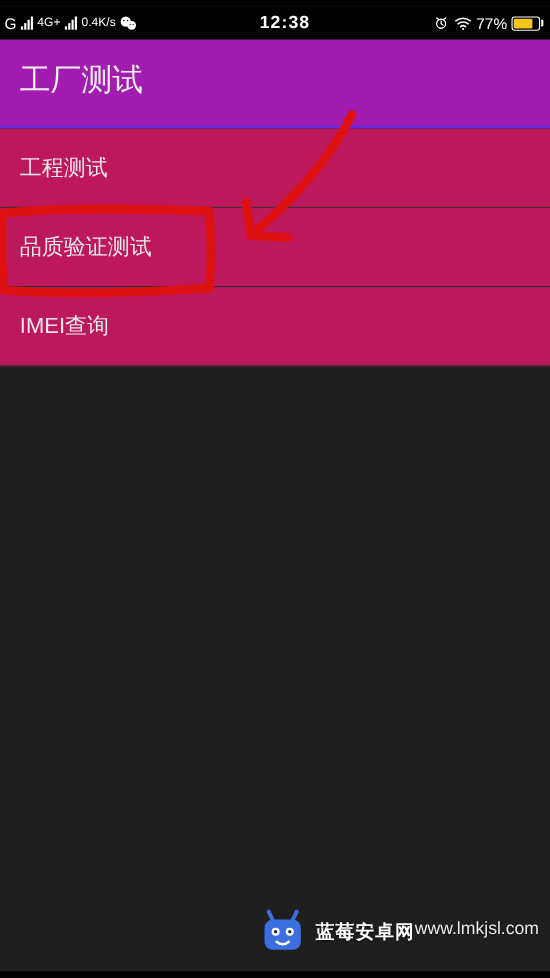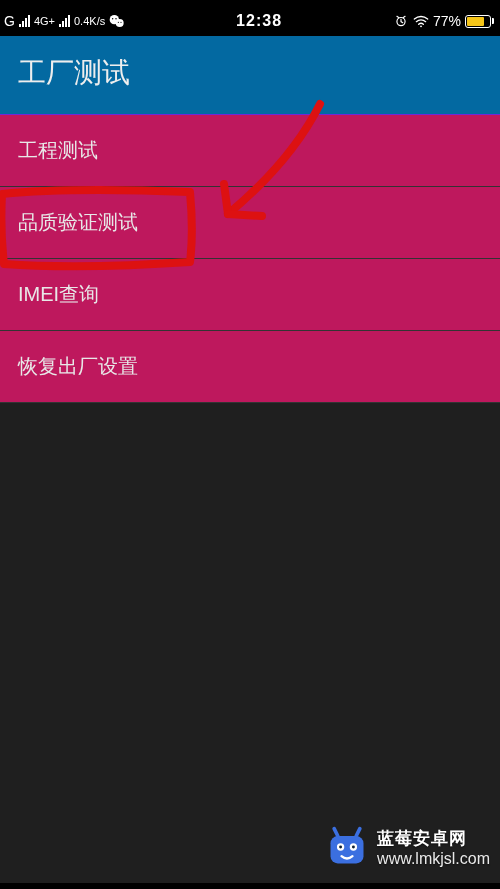--- a/index.html
+++ b/index.html
@@ -82,22 +82,22 @@
     .battery-cap {
       width: 2px; height: 6px;
       background: #fff;
       border-radius: 0 1px 1px 0;
       margin-left: -1px;
     }
 
     
     .app-header {
       padding: 18px 18px 22px 18px;
-      background: #0369a1;
-      border-bottom: 1px solid #6d28d9;
+      background: #a21caf;
+      border-bottom: 3px solid #6d28d9;
     }
     .app-header .title {
       font-size: 28px;
       font-weight: 400;
       color: #eee;
     }
 
     
     .menu-list {
       background: #222;
@@ -136,21 +136,21 @@
       bottom: 14px;
       display: flex;
       align-items: center;
       gap: 8px;
       pointer-events: none;
     }
     .wm-mascot {
       width: 44px; height: 44px;
     }
     .wm-text {
-      display: flex; flex-direction: column;
+      display: flex; flex-direction: row;
       color: #fff;
       text-shadow: 0 1px 2px rgba(0,0,0,.6);
     }
     .wm-title { font-size: 17px; font-weight: 600; letter-spacing: 1px; }
     .wm-url { font-size: 16px; opacity: .9; }
   </style>
 </head>
 <body>
 
 <div class="letterbox top"></div>
@@ -214,23 +214,20 @@
   <div class="menu-list">
     <div class="menu-item">
       <span>工程测试</span>
     </div>
     <div class="menu-item">
       <span>品质验证测试</span>
     </div>
     <div class="menu-item">
       <span>IMEI查询</span>
     </div>
-    <div class="menu-item">
-      <span>恢复出厂设置</span>
-    </div>
   </div>
 
   <div class="annotation">
     <svg viewBox="0 0 350 180">
 
       <path class="red-stroke" d="M 2 10 C 60 4, 140 6, 190 8 C 192 30, 193 54, 190 78 C 130 82, 60 84, 4 80 C 1 55, 1 30, 2 10 Z"></path>
 
       <path class="red-stroke" d="M 320 -80 C 300 -40, 270 -5, 228 30"></path>
 
       <path class="red-stroke" d="M 228 30 L 224 0"></path>

